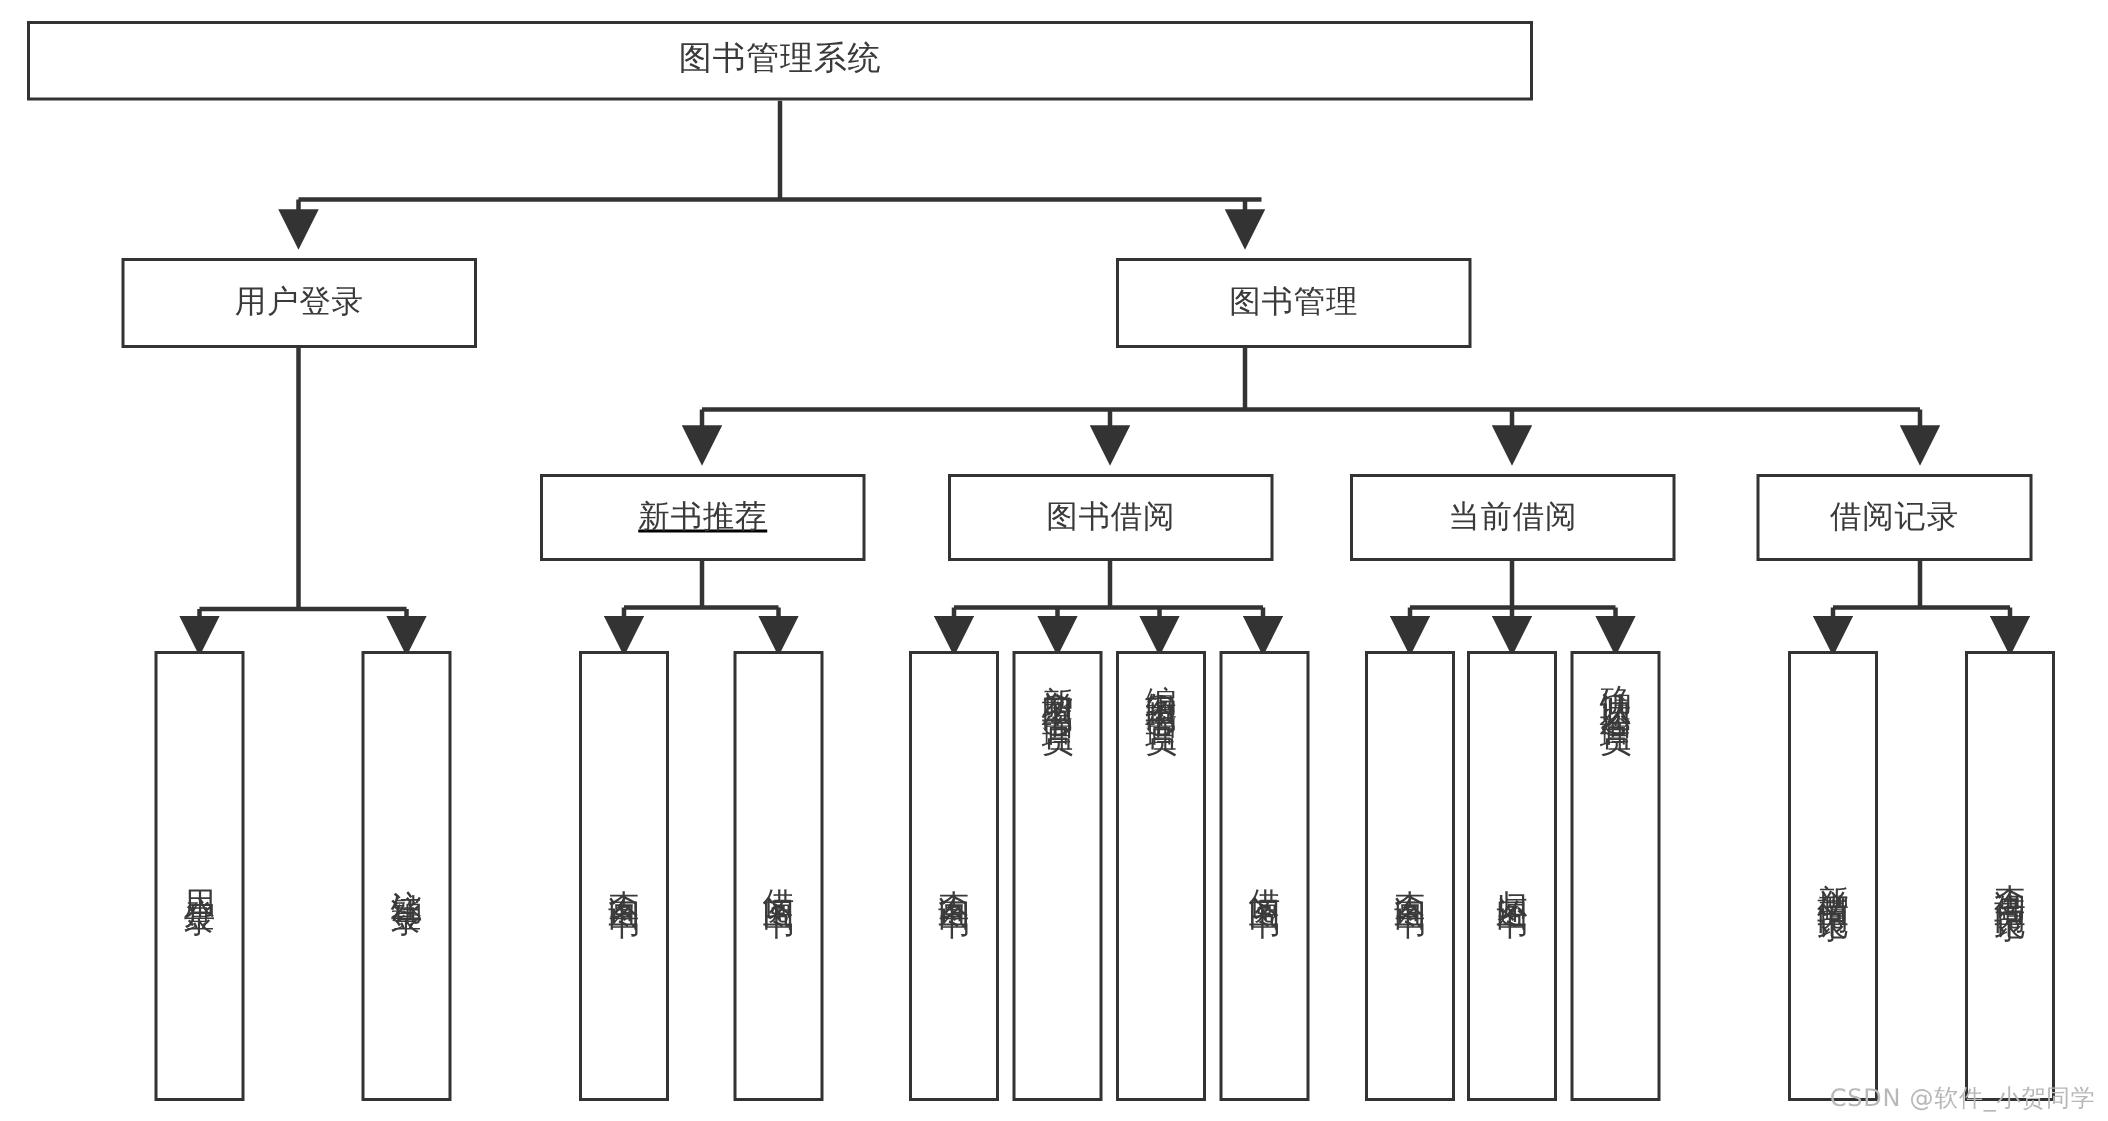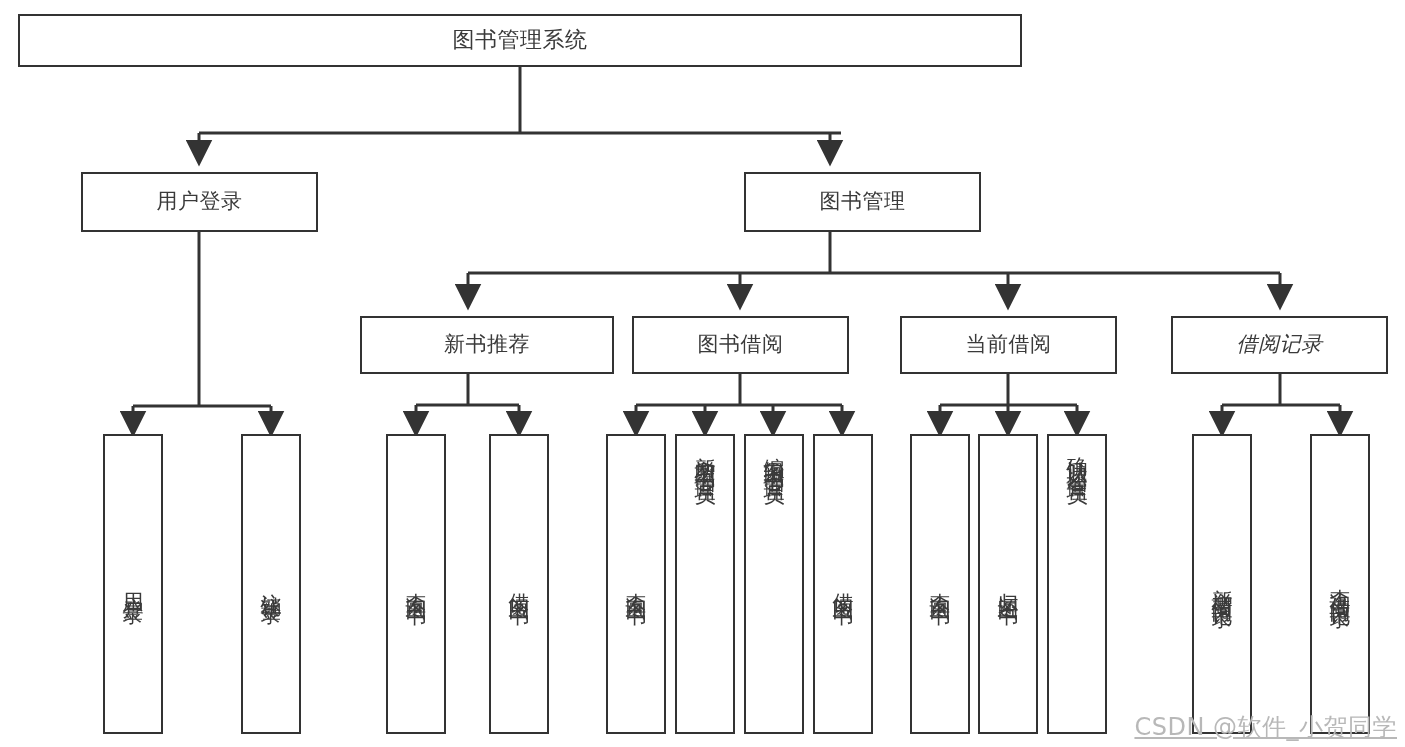--- a/index.html
+++ b/index.html
@@ -66,26 +66,25 @@
     box-sizing: border-box;
   }
   .leaf-inner.centered {
     align-items: center;
     padding-top: 0;
   }
   .watermark {
     position: absolute;
     right: 8px;
     bottom: 4px;
-    font-size: 24px;
+    font-size: 16px;
     color: #b8b8b8;
     white-space: nowrap;
     letter-spacing: 0.5px;
     pointer-events: none;
-    text-decoration: underline;
   }
 </style>
 </head>
 <body>
 
 <div id="diagram-root">
 
   <svg class="diagram-canvas" viewBox="0 0 1405 747" xmlns="http://www.w3.org/2000/svg">
     <defs>
       <marker id="arrow" viewBox="0 0 12 12" refX="10" refY="6" markerWidth="9" markerHeight="9" orient="auto-start-reverse">
@@ -153,33 +152,33 @@
   </div>
 
   <div class="node-box" style="left:81px; top:172px; width:237px; height:60px;">
     <span class="node-label-h">用户登录</span>
   </div>
 
   <div class="node-box" style="left:712px; top:172px; width:237px; height:60px;margin-left:32px;">
     <span class="node-label-h">图书管理</span>
   </div>
 
-  <div class="node-box" style="left:360px; top:316px; width:254px; height:58px;">
+  <div class="node-box" style="left:360px; top:316px; width:217px; height:58px;text-decoration:underline;">
     <span class="node-label-h">新书推荐</span>
   </div>
 
   <div class="node-box" style="left:900px; top:316px; width:217px; height:58px;">
     <span class="node-label-h">当前借阅</span>
   </div>
 
   <div class="node-box" style="left:632px; top:316px; width:217px; height:58px;">
     <span class="node-label-h">图书借阅</span>
   </div>
 
-  <div class="node-box" style="left:1171px; top:316px; width:217px; height:58px;font-style:italic;">
+  <div class="node-box" style="left:1171px; top:316px; width:184px; height:58px;">
     <span class="node-label-h">借阅记录</span>
   </div>
 
   <div class="node-box" style="left:103px; top:434px; width:60px; height:300px;">
     <div class="leaf-inner centered">
       <span class="node-label-v">用户登录</span>
     </div>
   </div>
 
   <div class="node-box" style="left:241px; top:434px; width:60px; height:300px;">

